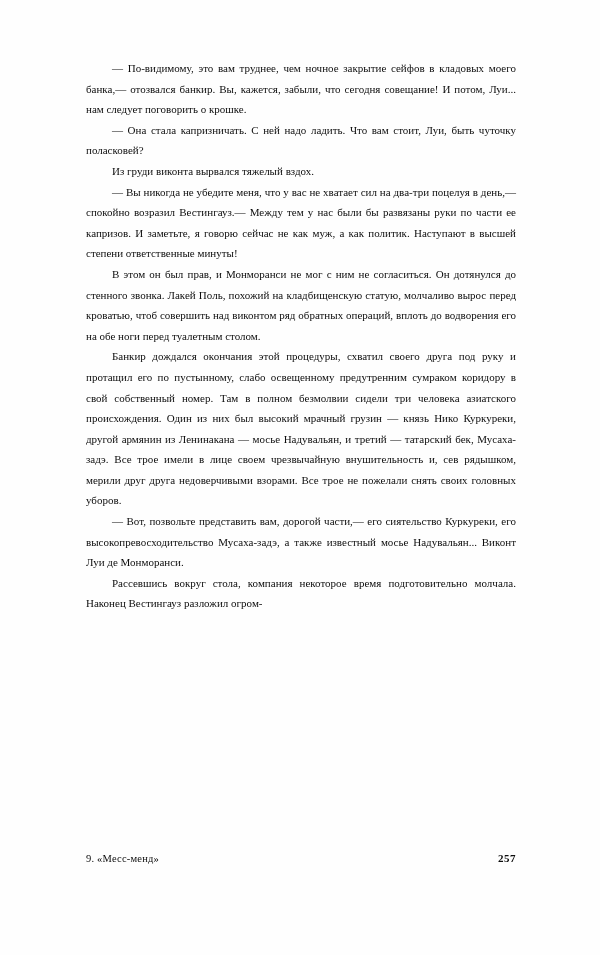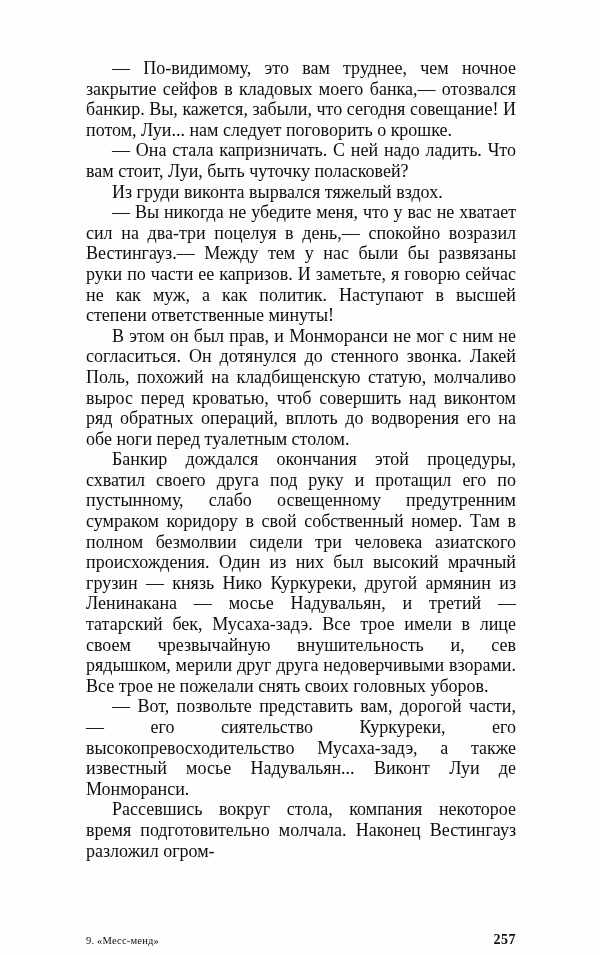--- a/index.html
+++ b/index.html
@@ -24,42 +24,42 @@
     overflow: hidden;
   }
   .text-column {
     position: absolute;
     left: 86px;
     top: 58px;
     width: 430px;
   }
   p.para {
     margin: 0;
-    font-size: 18px;
+    font-size: 11px;
     line-height: 20.6px;
     text-align: justify;
     text-indent: 26px;
     hyphens: manual;
     -webkit-hyphens: manual;
   }
   .footer {
     position: absolute;
     left: 86px;
-    top: 932px;
+    top: 852px;
     width: 430px;
     display: flex;
     justify-content: space-between;
-    align-items: center;
+    align-items: flex-end;
   }
   .footer-note {
     font-size: 10.5px;
     letter-spacing: 0.2px;
   }
   .footer-page {
-    font-size: 14px;
+    font-size: 11px;
     font-weight: bold;
     letter-spacing: 0.5px;
   }
 </style>
 </head>
 <body>
 
 <div class="page">
 
   <div class="text-column">

